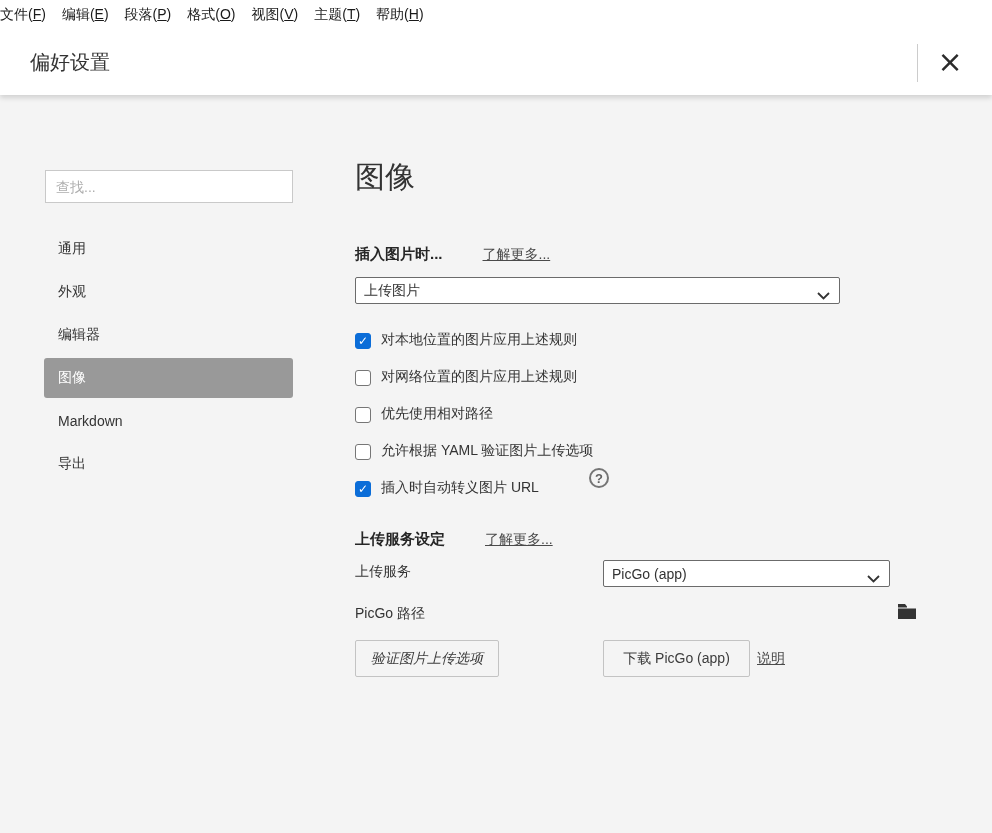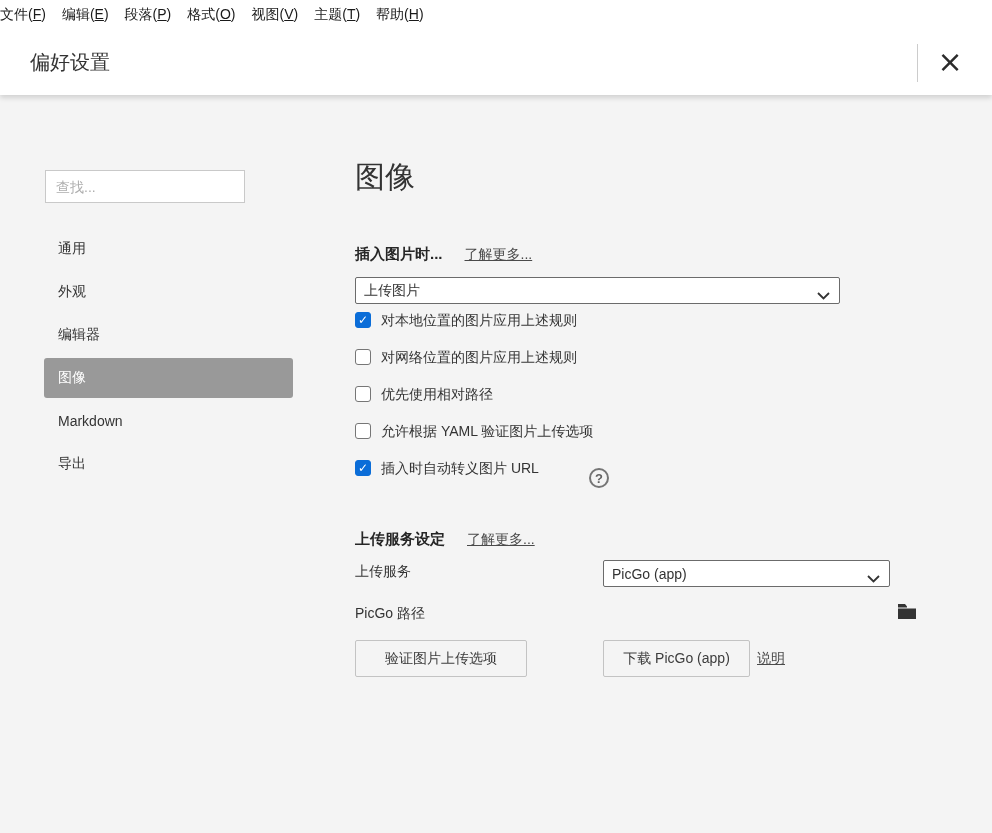--- a/index.html
+++ b/index.html
@@ -42,55 +42,55 @@
   }
 
   
   .content {
     position:absolute; top:95px; left:0; width:992px; height:738px;
     background:#f4f4f4;
   }
 
   
   .search-input {
-    position:absolute; left:45px; top:75px; width:200px; height:33px;
+    position:absolute; left:45px; top:75px; width:248px; height:33px;
     border:1px solid #c9c9c9; background:#fff; padding:0 10px;
     font-size:14px; color:#333; outline:none;
     font-family:"Liberation Sans","DejaVu Sans",sans-serif;
   }
   .search-input::placeholder { color:#adadad; }
   .sidebar-nav { position:absolute; left:44px; top:134px; width:249px; list-style:none; }
   .sidebar-nav li {
     height:40px; margin-bottom:3px; display:flex; align-items:center;
     padding-left:14px; font-size:14px; color:#333; cursor:pointer;
     border-radius:3px;
   }
   .sidebar-nav li[data-selected="true"] { background:#999999; color:#fff; }
 
   
   .page-heading { position:absolute; left:355px; top:62px; font-size:30px; font-weight:400; color:#333; }
 
-  .section-header { position:absolute; left:355px; display:flex; align-items:baseline; gap:22px; }
+  .section-header { position:absolute; left:355px; display:flex; align-items:baseline; gap:40px; }
   .section-header.insert { top:150px; }
   .section-header.upload { top:435px; }
   .section-title { font-size:15px; font-weight:bold; color:#262626; }
   .link { font-size:14px; color:#4a4a4a; text-decoration:underline; cursor:pointer; }
 
   .select-box {
     position:absolute; height:27px; background:#fff;
     border:1px solid #6b6b6b; border-radius:2px;
     display:flex; align-items:center; padding:0 8px;
     font-size:14px; color:#333; cursor:pointer;
   }
   .select-box .chev { position:absolute; right:9px; top:9px; }
   .select-main { left:355px; top:182px; width:485px; }
   .select-service { left:603px; top:465px; width:287px; }
 
   .check-list { position:absolute; left:355px; top:217px; width:480px; }
-  .check-row { height:37px; display:flex; align-items:flex-start; gap:10px; cursor:pointer; }
+  .check-row { height:37px; display:flex; align-items:flex-end; gap:10px; cursor:pointer; }
   .checkbox {
     width:16px; height:16px; flex:0 0 16px;
     border:1px solid #767676; border-radius:3px; background:#fff;
     display:flex; align-items:center; justify-content:center;
   }
   .checkbox[data-checked="true"] { background:#0b6dd8; border-color:#0b6dd8; }
   .checkbox[data-checked="true"]::after {
     content:"✓"; color:#fff; font-size:12px; font-weight:bold;
     font-family:"DejaVu Sans",sans-serif; line-height:1;
   }
@@ -115,21 +115,21 @@
   }
   .folder-btn { position:absolute; left:897px; top:508px; width:20px; height:20px; cursor:pointer; }
 
   .btn {
     position:absolute; top:545px; height:37px;
     border:1px solid #c3c3c3; background:transparent; border-radius:2px;
     display:flex; align-items:center; justify-content:center;
     font-size:14px; color:#3c3c3c; cursor:pointer;
     font-family:"Liberation Sans","DejaVu Sans",sans-serif;
   }
-  .btn-validate { left:355px; width:172px; }
+  .btn-validate { left:355px; width:144px;font-style:italic; }
   .btn-download { left:603px; width:147px; }
   .help-link { position:absolute; left:757px; top:555px; }
 </style>
 </head>
 <body>
 
 <div class="header">
   <div class="menubar">
     <span class="menu-item"><span>文件(</span><span class="accesskey">F</span><span>)</span></span>
     <span class="menu-item"><span>编辑(</span><span class="accesskey">E</span><span>)</span></span>

